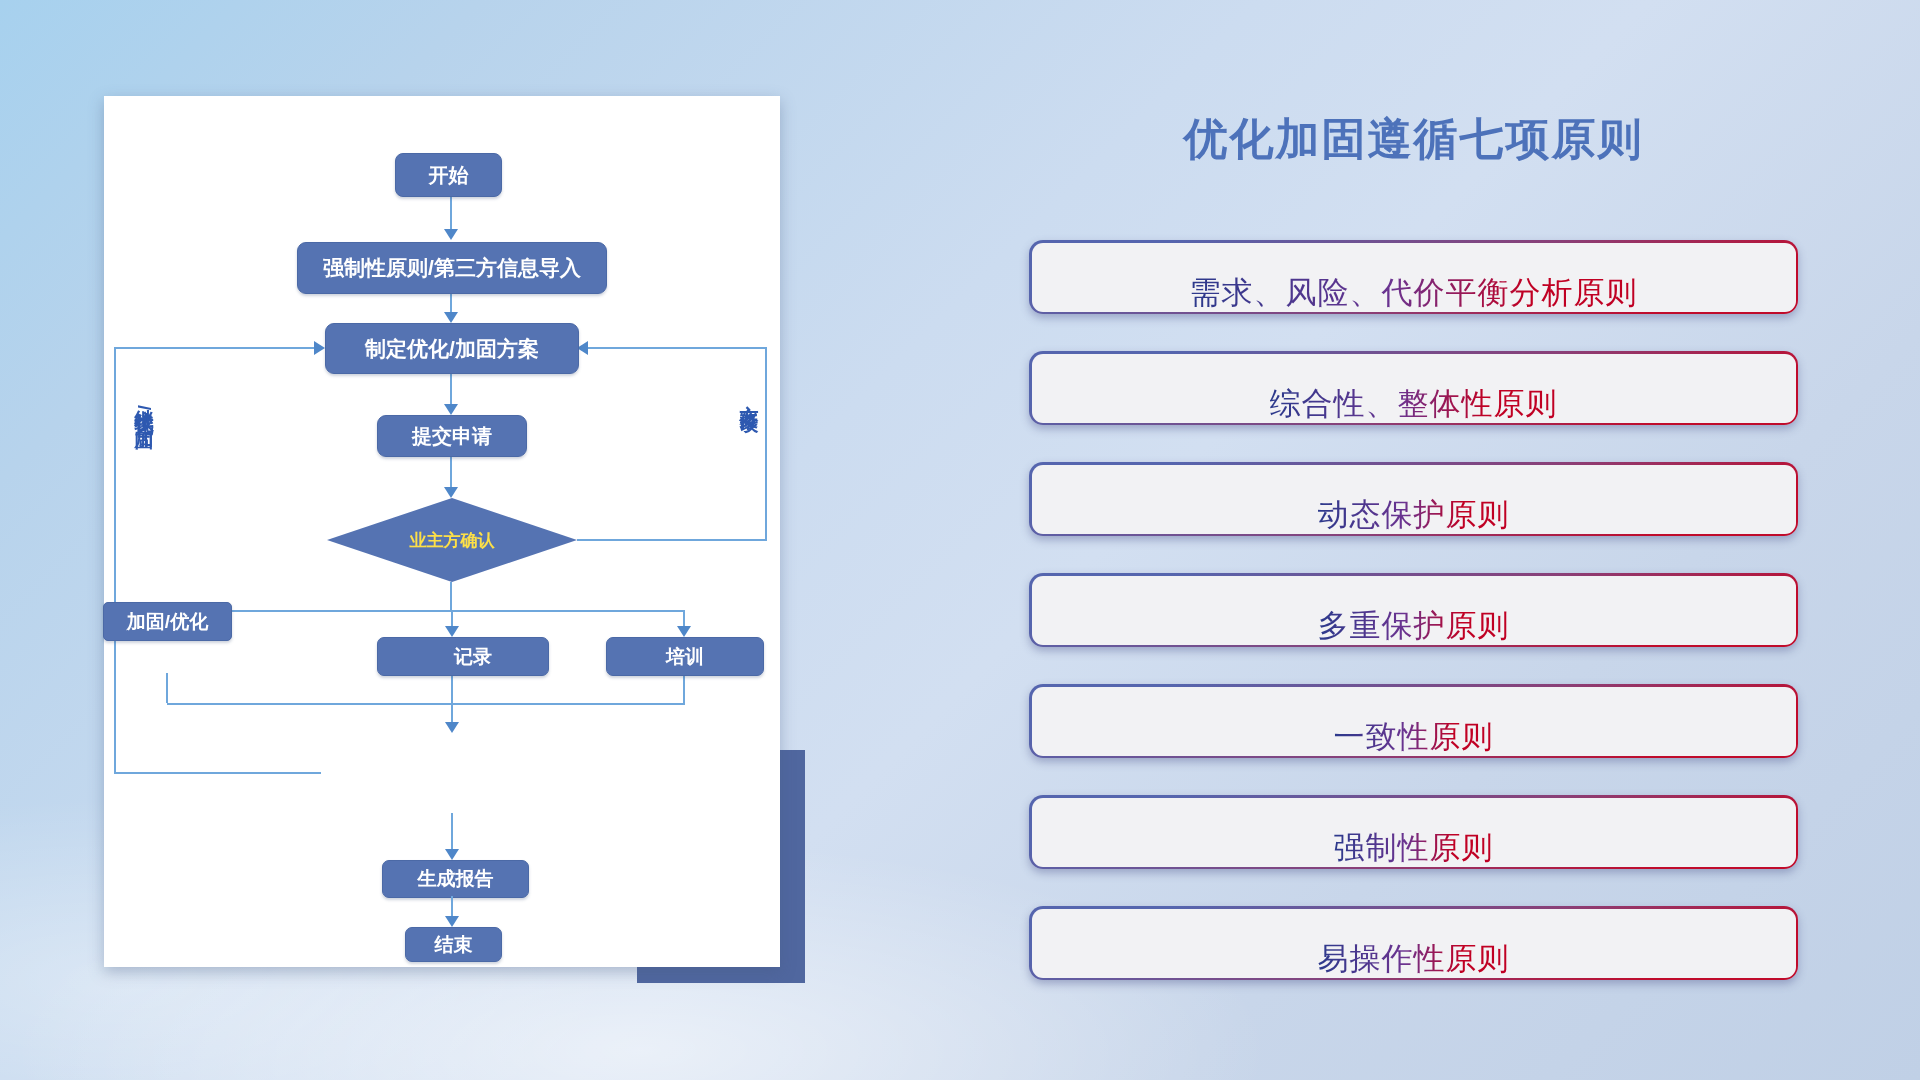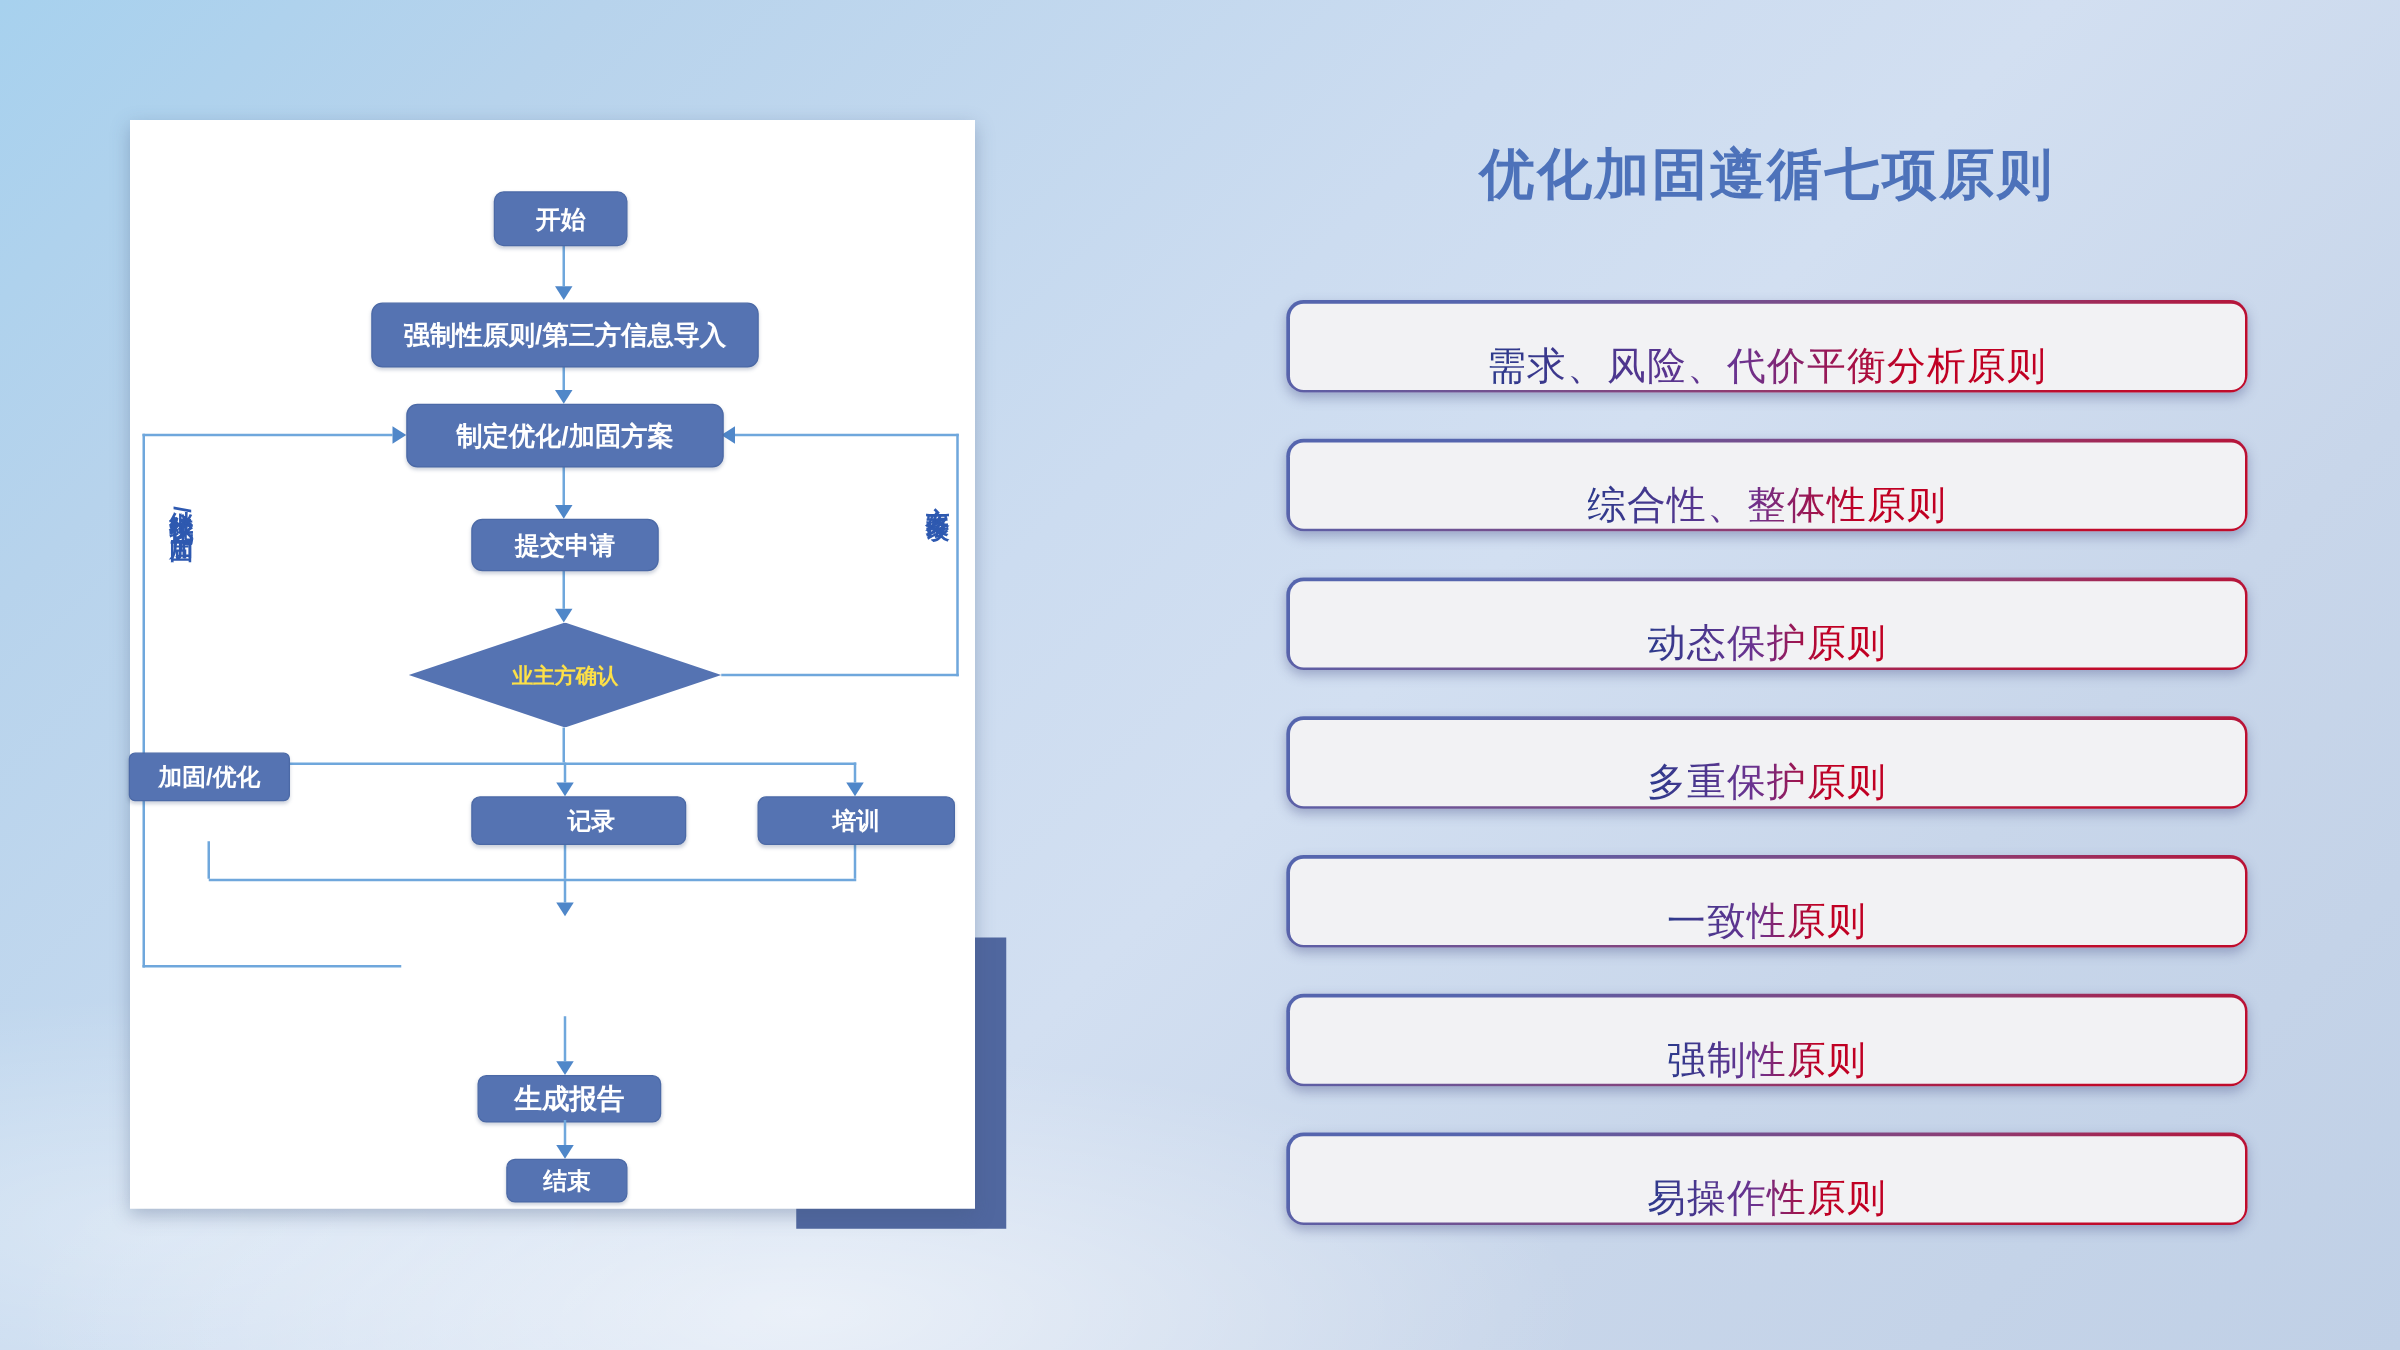--- a/index.html
+++ b/index.html
@@ -146,21 +146,21 @@
   </div>
 
   <div class="fnode" style="left:606px;top:637px;width:156px;height:37px;font-size:19px;border-radius:7px;">
     <span>培训</span>
   </div>
 
 
   <div class="vline" style="left:451px;top:813px;height:36px;"></div>
   <div class="arr down" style="left:445px;top:849px;"></div>
 
-  <div class="fnode" style="left:382px;top:860px;width:145px;height:36px;font-size:22px;border-radius:7px;">
+  <div class="fnode" style="left:382px;top:860px;width:145px;height:36px;font-size:19px;border-radius:7px;">
     <span>生成报告</span>
   </div>
 
   <div class="vline" style="left:451px;top:896px;height:20px;"></div>
   <div class="arr down" style="left:445px;top:916px;"></div>
 
   <div class="fnode" style="left:405px;top:927px;width:95px;height:33px;font-size:19px;border-radius:7px;">
     <span>结束</span>
   </div>
 

